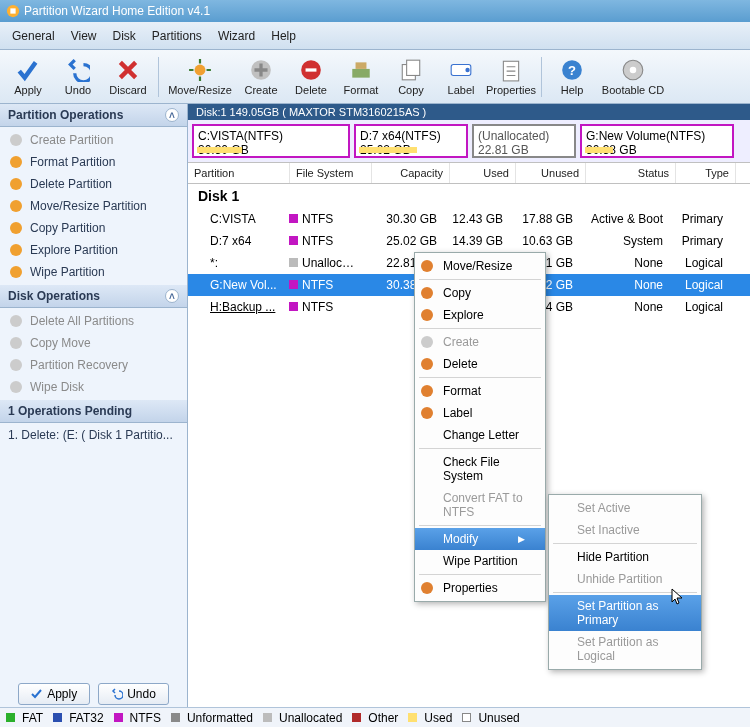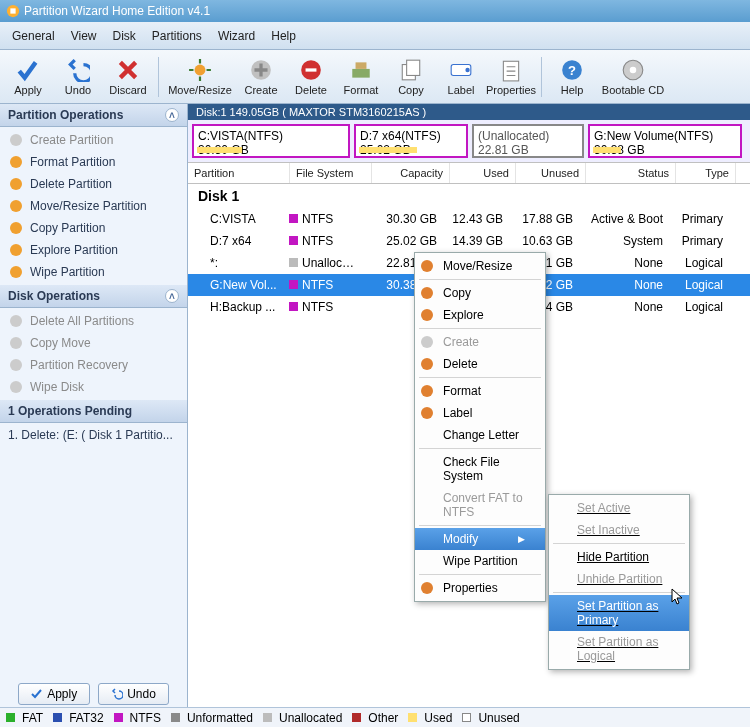--- a/index.html
+++ b/index.html
@@ -308,21 +308,21 @@
         <div class="mapbox" style="width: 158px; height: 34px;">
           <div class="name">C:VISTA(NTFS)</div>
           <div>30.30 GB</div>
           <div class="bar" style="width:45px"></div>
         </div>
         <div class="mapbox" style="width: 114px; height: 34px;">
           <div class="name">D:7 x64(NTFS)</div>
           <div>25.02 GB</div>
           <div class="bar" style="width:58px"></div>
         </div>
-        <div class="mapbox unalloc" style="width: 112px; height: 34px;">
+        <div class="mapbox unalloc" style="width: 104px; height: 34px;">
           <div class="name">(Unallocated)</div>
           <div>22.81 GB</div>
         </div>
         <div class="mapbox" style="width: 154px; height: 34px;">
           <div class="name">G:New Volume(NTFS)</div>
           <div>30.38 GB</div>
           <div class="bar" style="width:28px"></div>
         </div>
       </div>
     <div class="grid-hdr" id="gridhdr">
@@ -366,21 +366,21 @@
         <div class="grid-row sel">
           <div class="col left" style="width: 95px; padding-left: 22px;">G:New Vol...</div>
           <div class="col left" style="width: 82px;"><span class="swatch" style="background:#c216c2"></span>NTFS</div>
           <div class="col" style="width: 78px;">30.38 GB</div>
           <div class="col" style="width: 66px;">8.07 GB</div>
           <div class="col" style="width: 70px;">22.32 GB</div>
           <div class="col" style="width: 90px;">None</div>
           <div class="col" style="width: 60px;">Logical</div>
         </div>
         <div class="grid-row">
-          <div class="col left" style="width: 95px; padding-left: 22px;">H:Backup ...</div>
+          <div class="col left" style="width: 95px; padding-left: 22px; text-decoration: underline;">H:Backup ...</div>
           <div class="col left" style="width: 82px;"><span class="swatch" style="background:#c216c2"></span>NTFS</div>
           <div class="col" style="width: 78px;">40.</div>
           <div class="col" style="width: 66px;"></div>
           <div class="col" style="width: 70px;">14.14 GB</div>
           <div class="col" style="width: 90px;">None</div>
           <div class="col" style="width: 60px;">Logical</div>
         </div>
       </div>
   </div>
 </div>
@@ -450,21 +450,21 @@
       <span>Wipe Partition</span>
     </div>
     <div class="sep"></div>
     <div class="ctx-item">
       <svg class="ctx-ico" viewBox="0 0 16 16">
         <circle cx="8" cy="8" r="6" fill="#e08030"></circle>
       </svg>
       <span>Properties</span>
     </div>
   </div>
-<div class="ctx" id="ctx-sub" style="left:548px; top:494px; width:142px;text-decoration:underline;">
+<div class="ctx" id="ctx-sub" style="left:548px; top:494px; width:154px;">
     <div class="ctx-item disabled">
       <span>Set Active</span>
     </div>
     <div class="ctx-item disabled">
       <span>Set Inactive</span>
     </div>
     <div class="sep"></div>
     <div class="ctx-item">
       <span>Hide Partition</span>
     </div>

